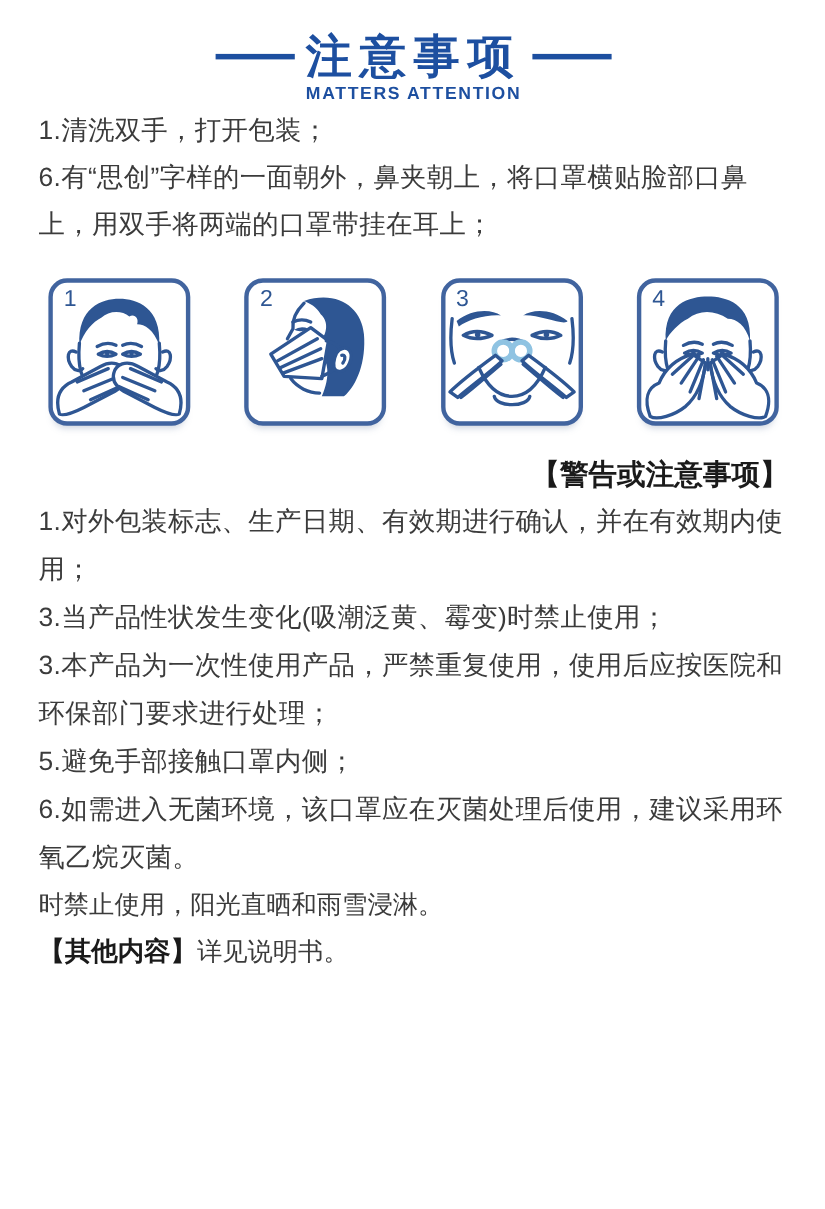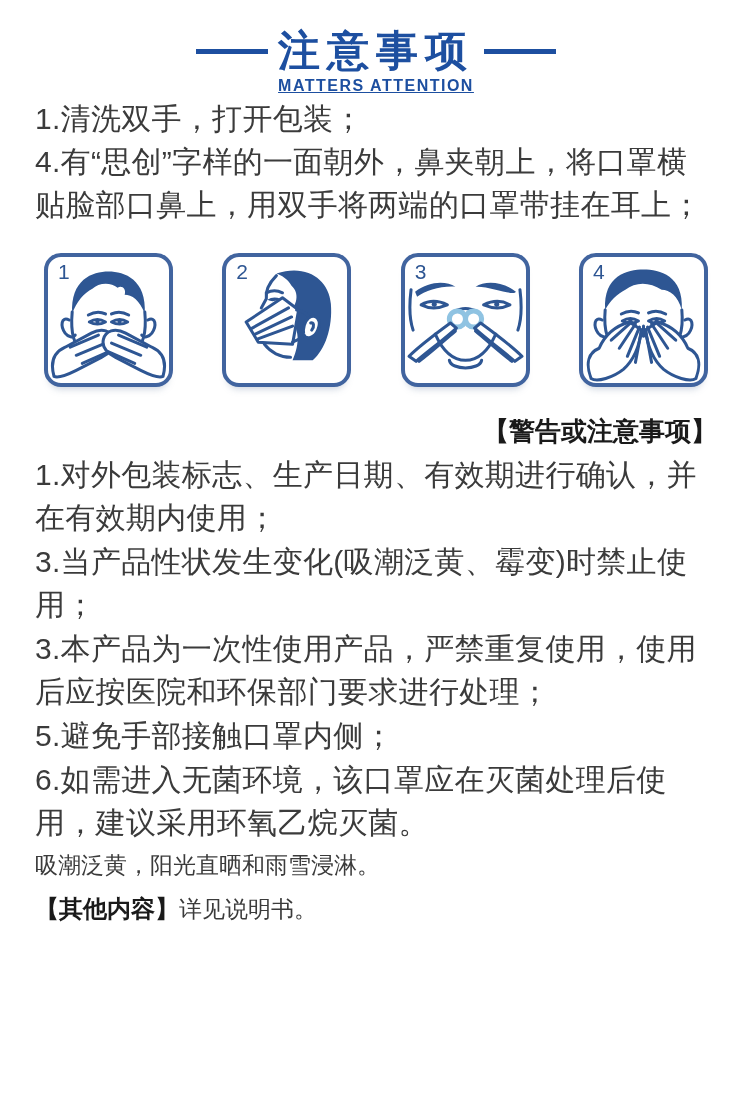--- a/index.html
+++ b/index.html
@@ -23,31 +23,31 @@
   .title-row{display:flex;align-items:center;justify-content:center;margin-top:6px;}
   .title-line{width:72px;height:5px;background:var(--title-blue);}
   .title-line.left{margin-right:10px;}
   .title-line.right{margin-left:10px;}
   .title-text{
     font-size:42px;font-weight:bold;color:var(--title-blue);
     letter-spacing:7px;line-height:1.2;white-space:nowrap;
   }
   .subtitle{
     text-align:center;color:var(--title-blue);font-weight:bold;
-    font-size:16px;letter-spacing:1.5px;margin-top:1px;text-decoration:underline;
+    font-size:16px;letter-spacing:1.5px;margin-top:1px;
   }
 
   
   .section-heading{
     font-size:26px;font-weight:bold;color:var(--heading-color);
     line-height:1.45;margin-top:18px;
   }
   .body-list{margin:2px 0 0 0;}
   .body-item{
-    font-size:30px;line-height:43px;color:var(--text-color);
+    font-size:24px;line-height:43px;color:var(--text-color);
     letter-spacing:0.3px;
   }
   .warn-item{margin-top:1px;}
 
   
   .steps{display:flex;justify-content:space-between;margin:27px 9px 0 9px;}
   .step-box{
     position:relative;width:129px;height:134px;background:#fff;
     border:4px solid var(--box-border);border-radius:17px;
     box-shadow:0 7px 7px -5px rgba(110,130,160,0.35);
@@ -71,21 +71,21 @@
 
   <div class="title-row">
     <span class="title-line left"></span>
     <span class="title-text">注意事项</span>
     <span class="title-line right"></span>
   </div>
   <div class="subtitle">MATTERS ATTENTION</div>
 
   <div class="body-list">
     <div class="body-item">1.清洗双手，打开包装；</div>
-    <div class="body-item">4.有“思创”字样的一面朝外，鼻夹朝上，将口罩横贴脸部口鼻上，用双手将两端的口罩带挂在耳上；</div>
+    <div class="body-item">6.有“思创”字样的一面朝外，鼻夹朝上，将口罩横贴脸部口鼻上，用双手将两端的口罩带挂在耳上；</div>
   </div>
 
   <div class="steps">
 
     <div class="step-box">
       <span class="step-number">1</span>
       <svg viewBox="0 0 120 120" fill="none" stroke="#2e5693" stroke-width="3" stroke-linecap="round" stroke-linejoin="round">
         <path d="M21,60 C13,56 12,66 17,73 C20,77 25,78 27,75"></path>
         <path d="M99,60 C107,56 108,66 103,73 C100,77 95,78 93,75"></path>
         <path d="M24,52 C22,74 26,85 35,93 M96,52 C98,74 94,85 85,93"></path>
@@ -163,19 +163,19 @@
   </div>
 
   <div class="section-heading warnings-heading">【警告或注意事项】</div>
   <div class="body-list">
     <div class="body-item warn-item">1.对外包装标志、生产日期、有效期进行确认，并在有效期内使用；</div>
     <div class="body-item warn-item">3.当产品性状发生变化(吸潮泛黄、霉变)时禁止使用；</div>
     <div class="body-item warn-item">3.本产品为一次性使用产品，严禁重复使用，使用后应按医院和环保部门要求进行处理；</div>
     <div class="body-item warn-item">5.避免手部接触口罩内侧；</div>
     <div class="body-item warn-item">6.如需进入无菌环境，该口罩应在灭菌处理后使用，建议采用环氧乙烷灭菌。</div>
   </div>
-  <div class="note-line">吸潮泛黄，阳光直晒和雨雪浸淋。</div>
+  <div class="note-line">时禁止使用，阳光直晒和雨雪浸淋。</div>
 
   <div class="other-line">
     <span class="other-heading">【其他内容】</span><span>详见说明书。</span>
   </div>
 
 </div>
 
 </body></html>

